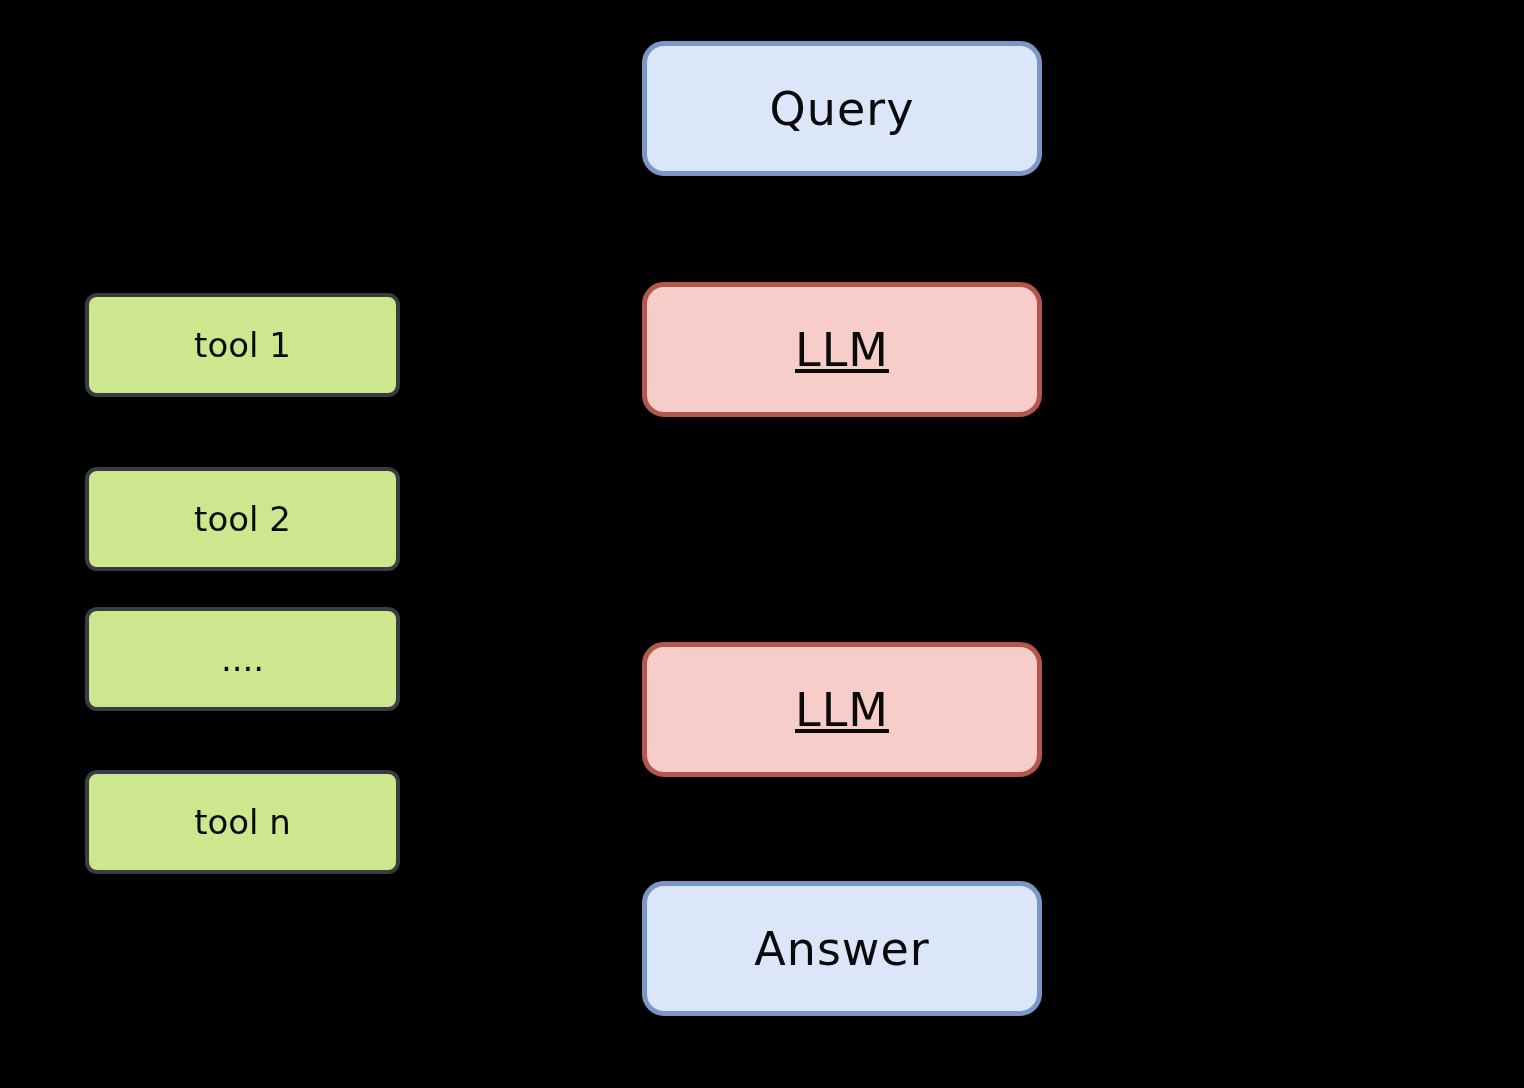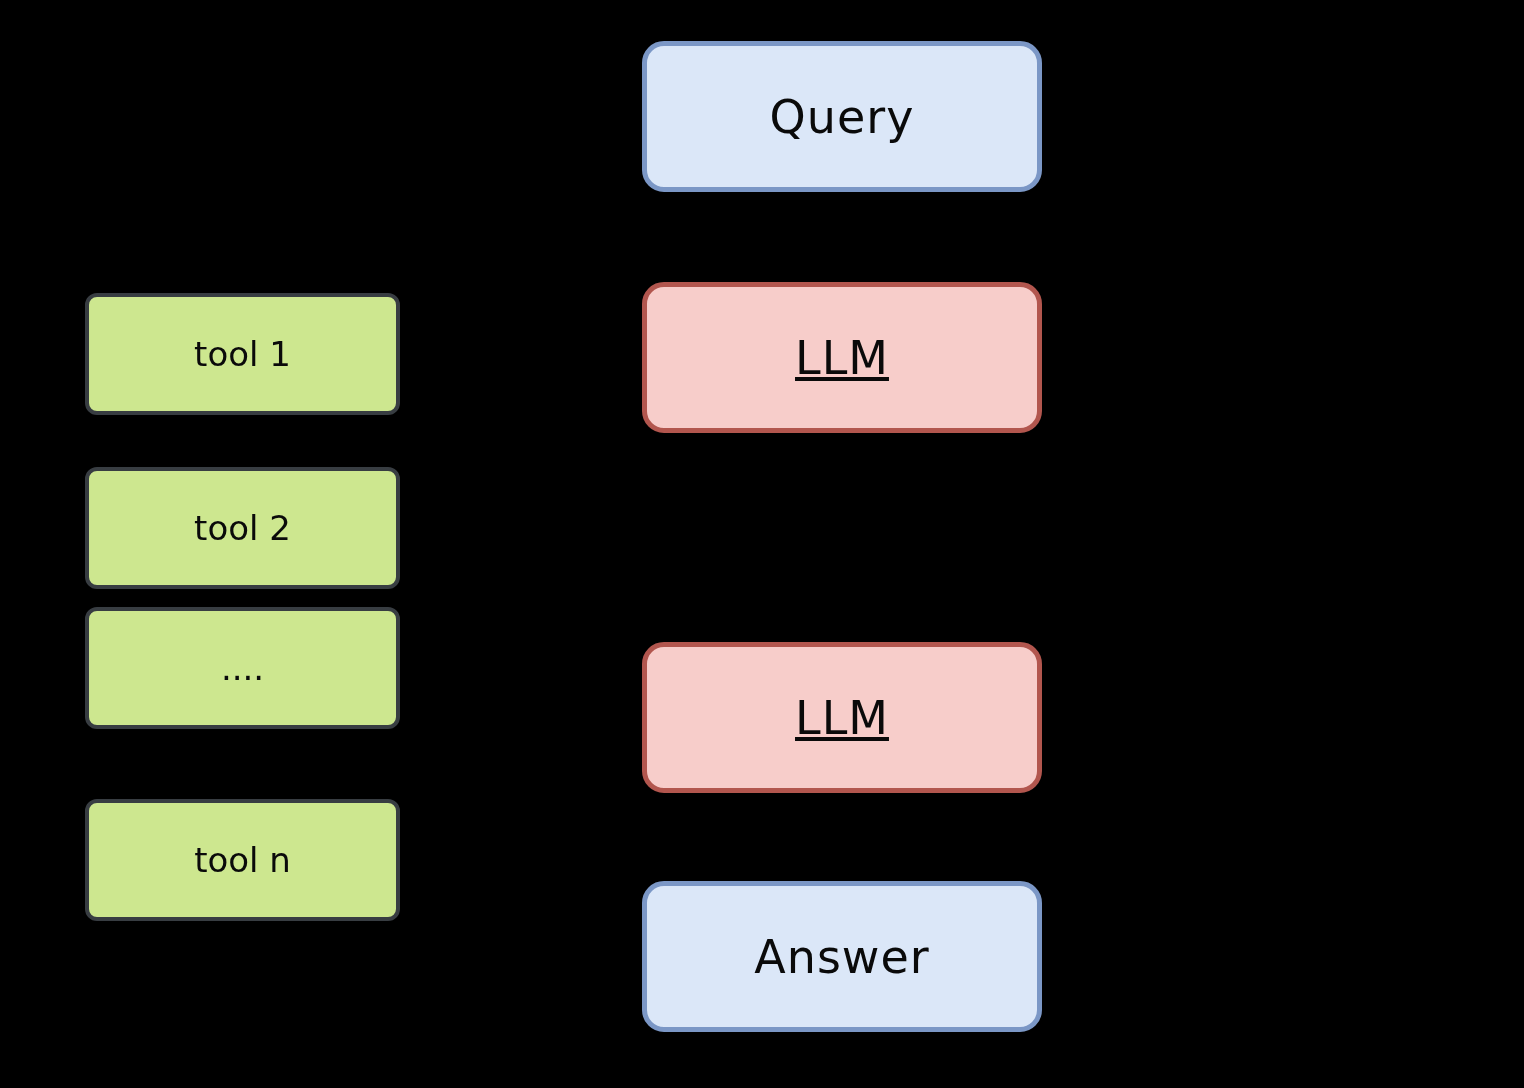--- a/index.html
+++ b/index.html
@@ -24,21 +24,21 @@
     align-items: center;
     justify-content: center;
     box-sizing: border-box;
     color: #0a0a0a;
     text-align: center;
   }
   
   .flow-node {
     left: 642px;
     width: 400px;
-    height: 151px;
+    height: 135px;
     border-radius: 22px;
     border: 5px solid;
     font-size: 46px;
     font-weight: 500;
     letter-spacing: 1px;
   }
   .flow-blue {
     background: #dbe7f8;
     border-color: #7b97c6;
   }
@@ -49,31 +49,31 @@
   }
   .flow-query  { top: 41px;  }
   .flow-llm1   { top: 282px; }
   .flow-llm2   { top: 642px; }
   .flow-answer { top: 881px; align-items: center; }
 
   
   .tool-node {
     left: 85px;
     width: 315px;
-    height: 122px;
+    height: 104px;
     border-radius: 12px;
     border: 4px solid #383d42;
     background: #cde78f;
     font-size: 34px;
     font-weight: 500;
   }
   .tool-1 { top: 293px; }
   .tool-2 { top: 467px; }
   .tool-3 { top: 607px; }
-  .tool-4 { top: 799px; }
+  .tool-4 { top: 770px; }
 
   .node-label {
     pointer-events: none;
   }
 </style>
 </head>
 <body>
 
 <div class="stage">
 

